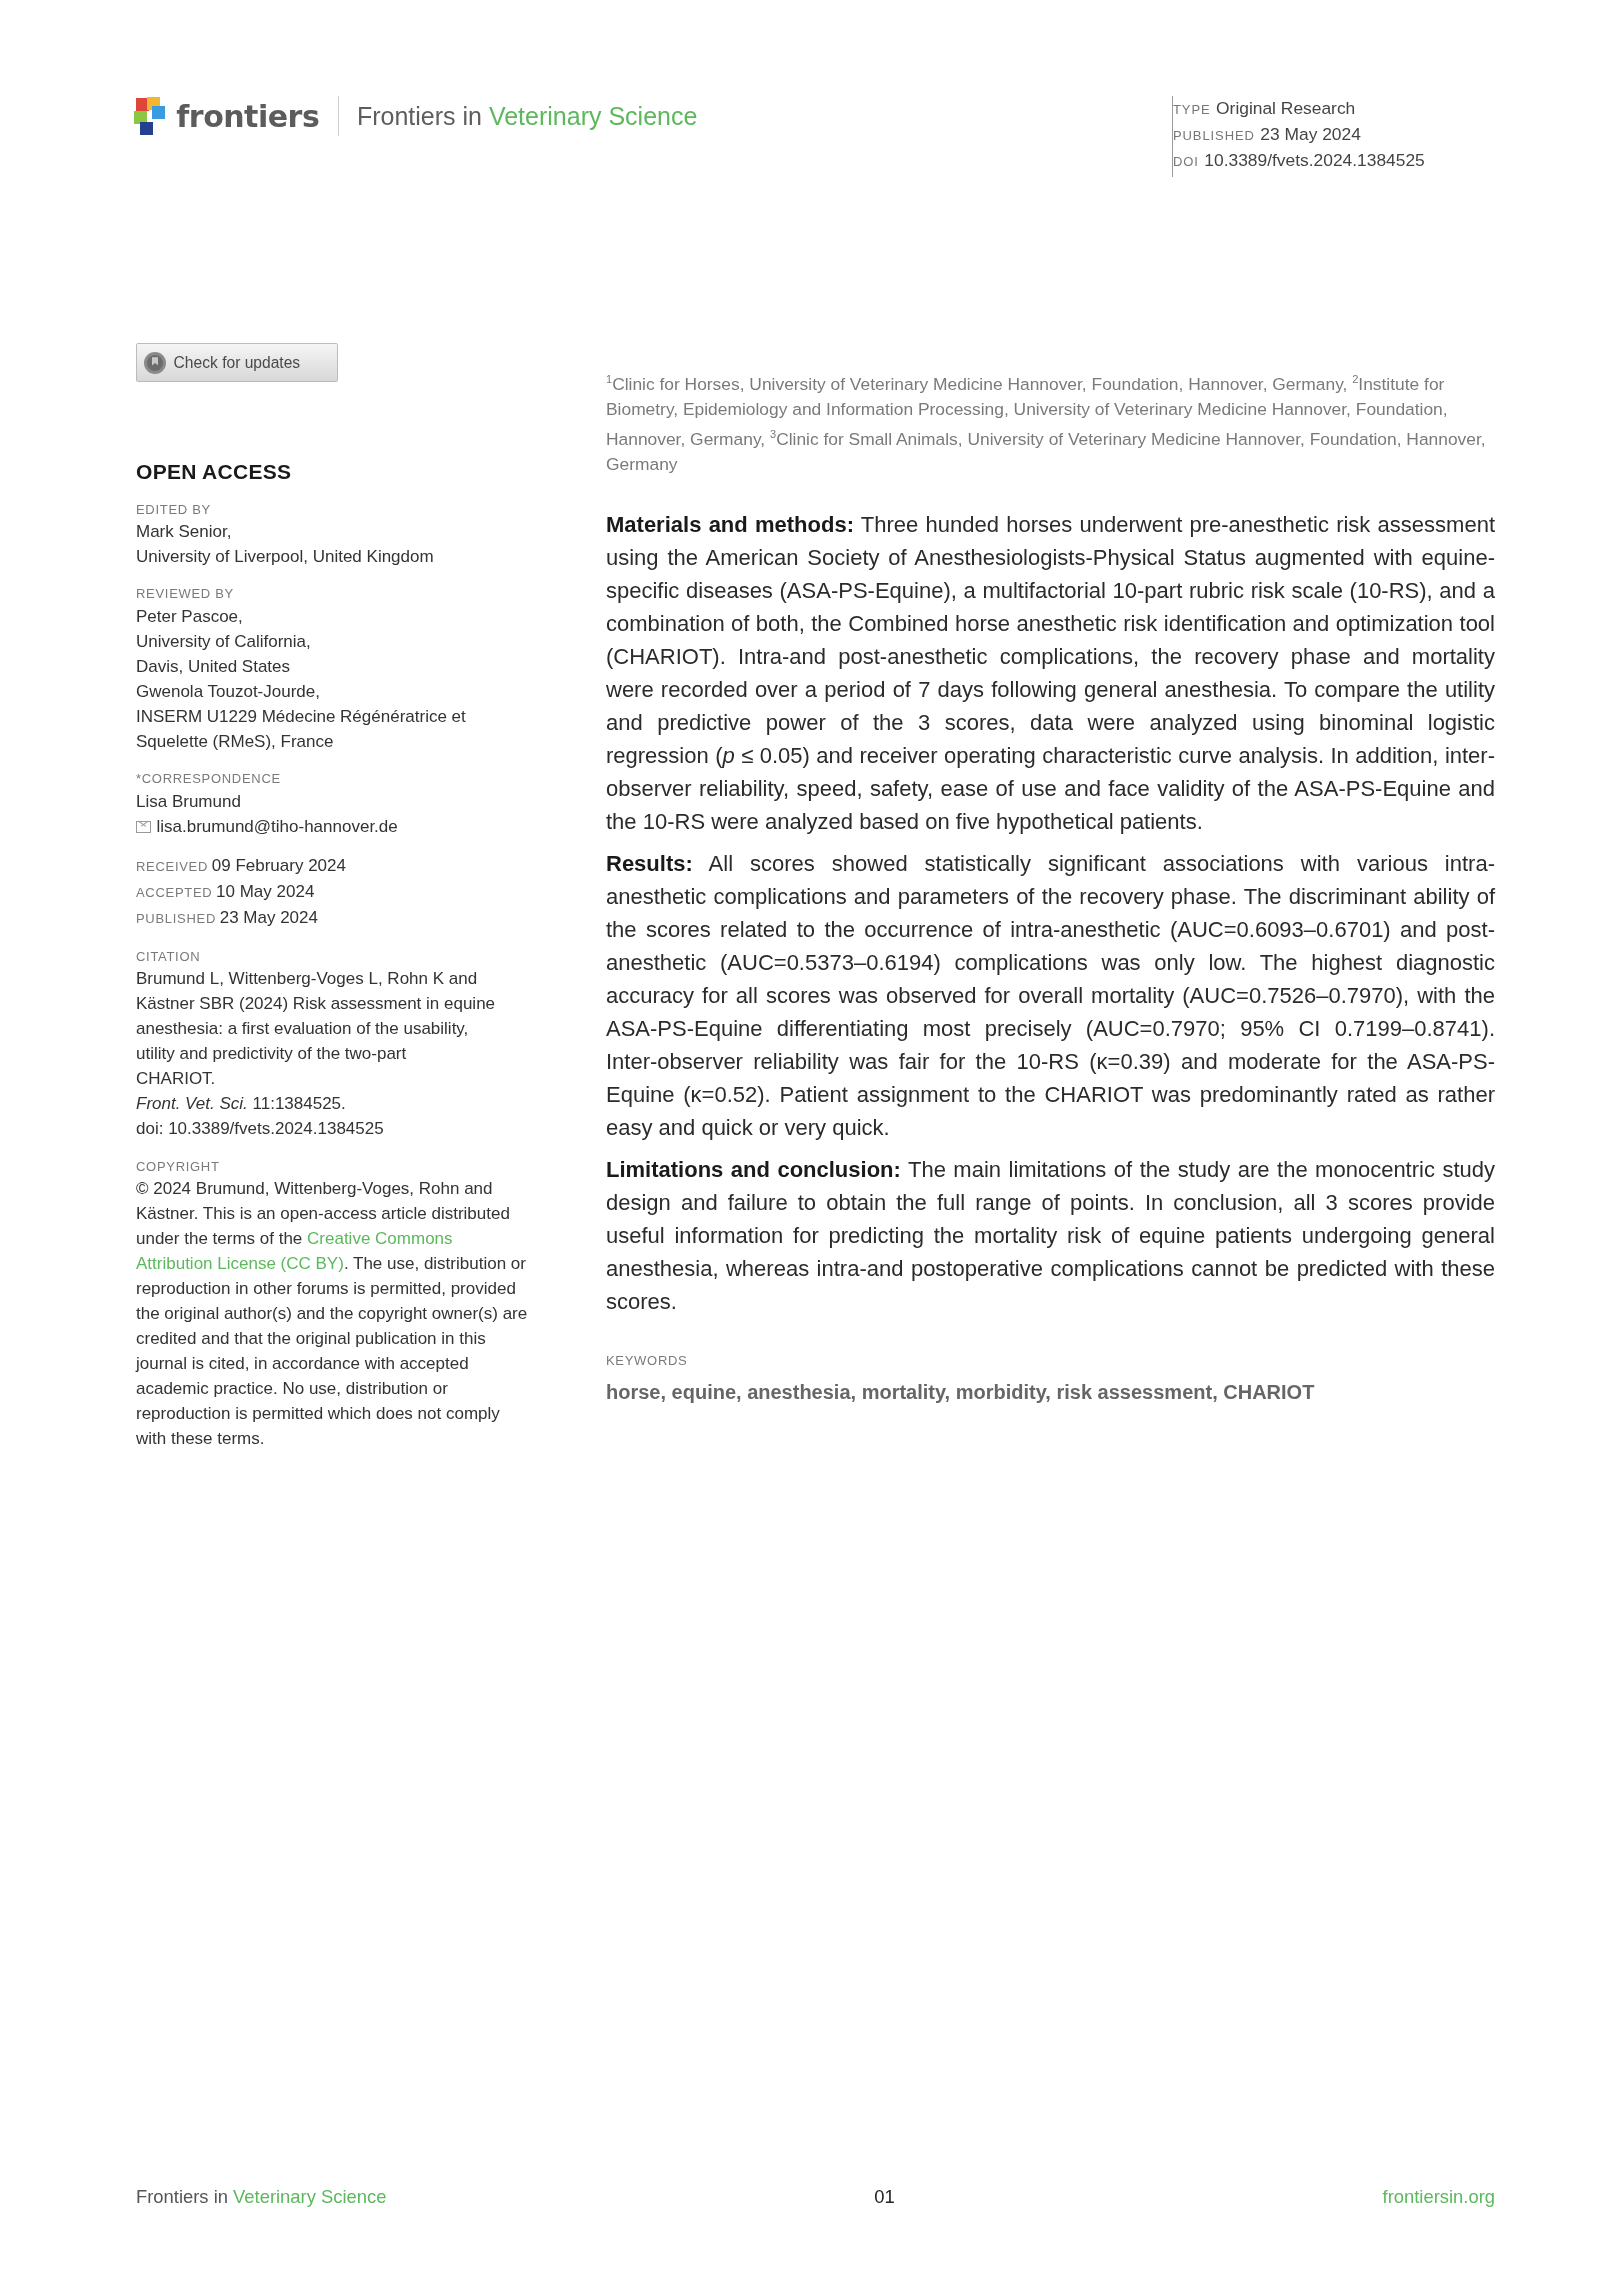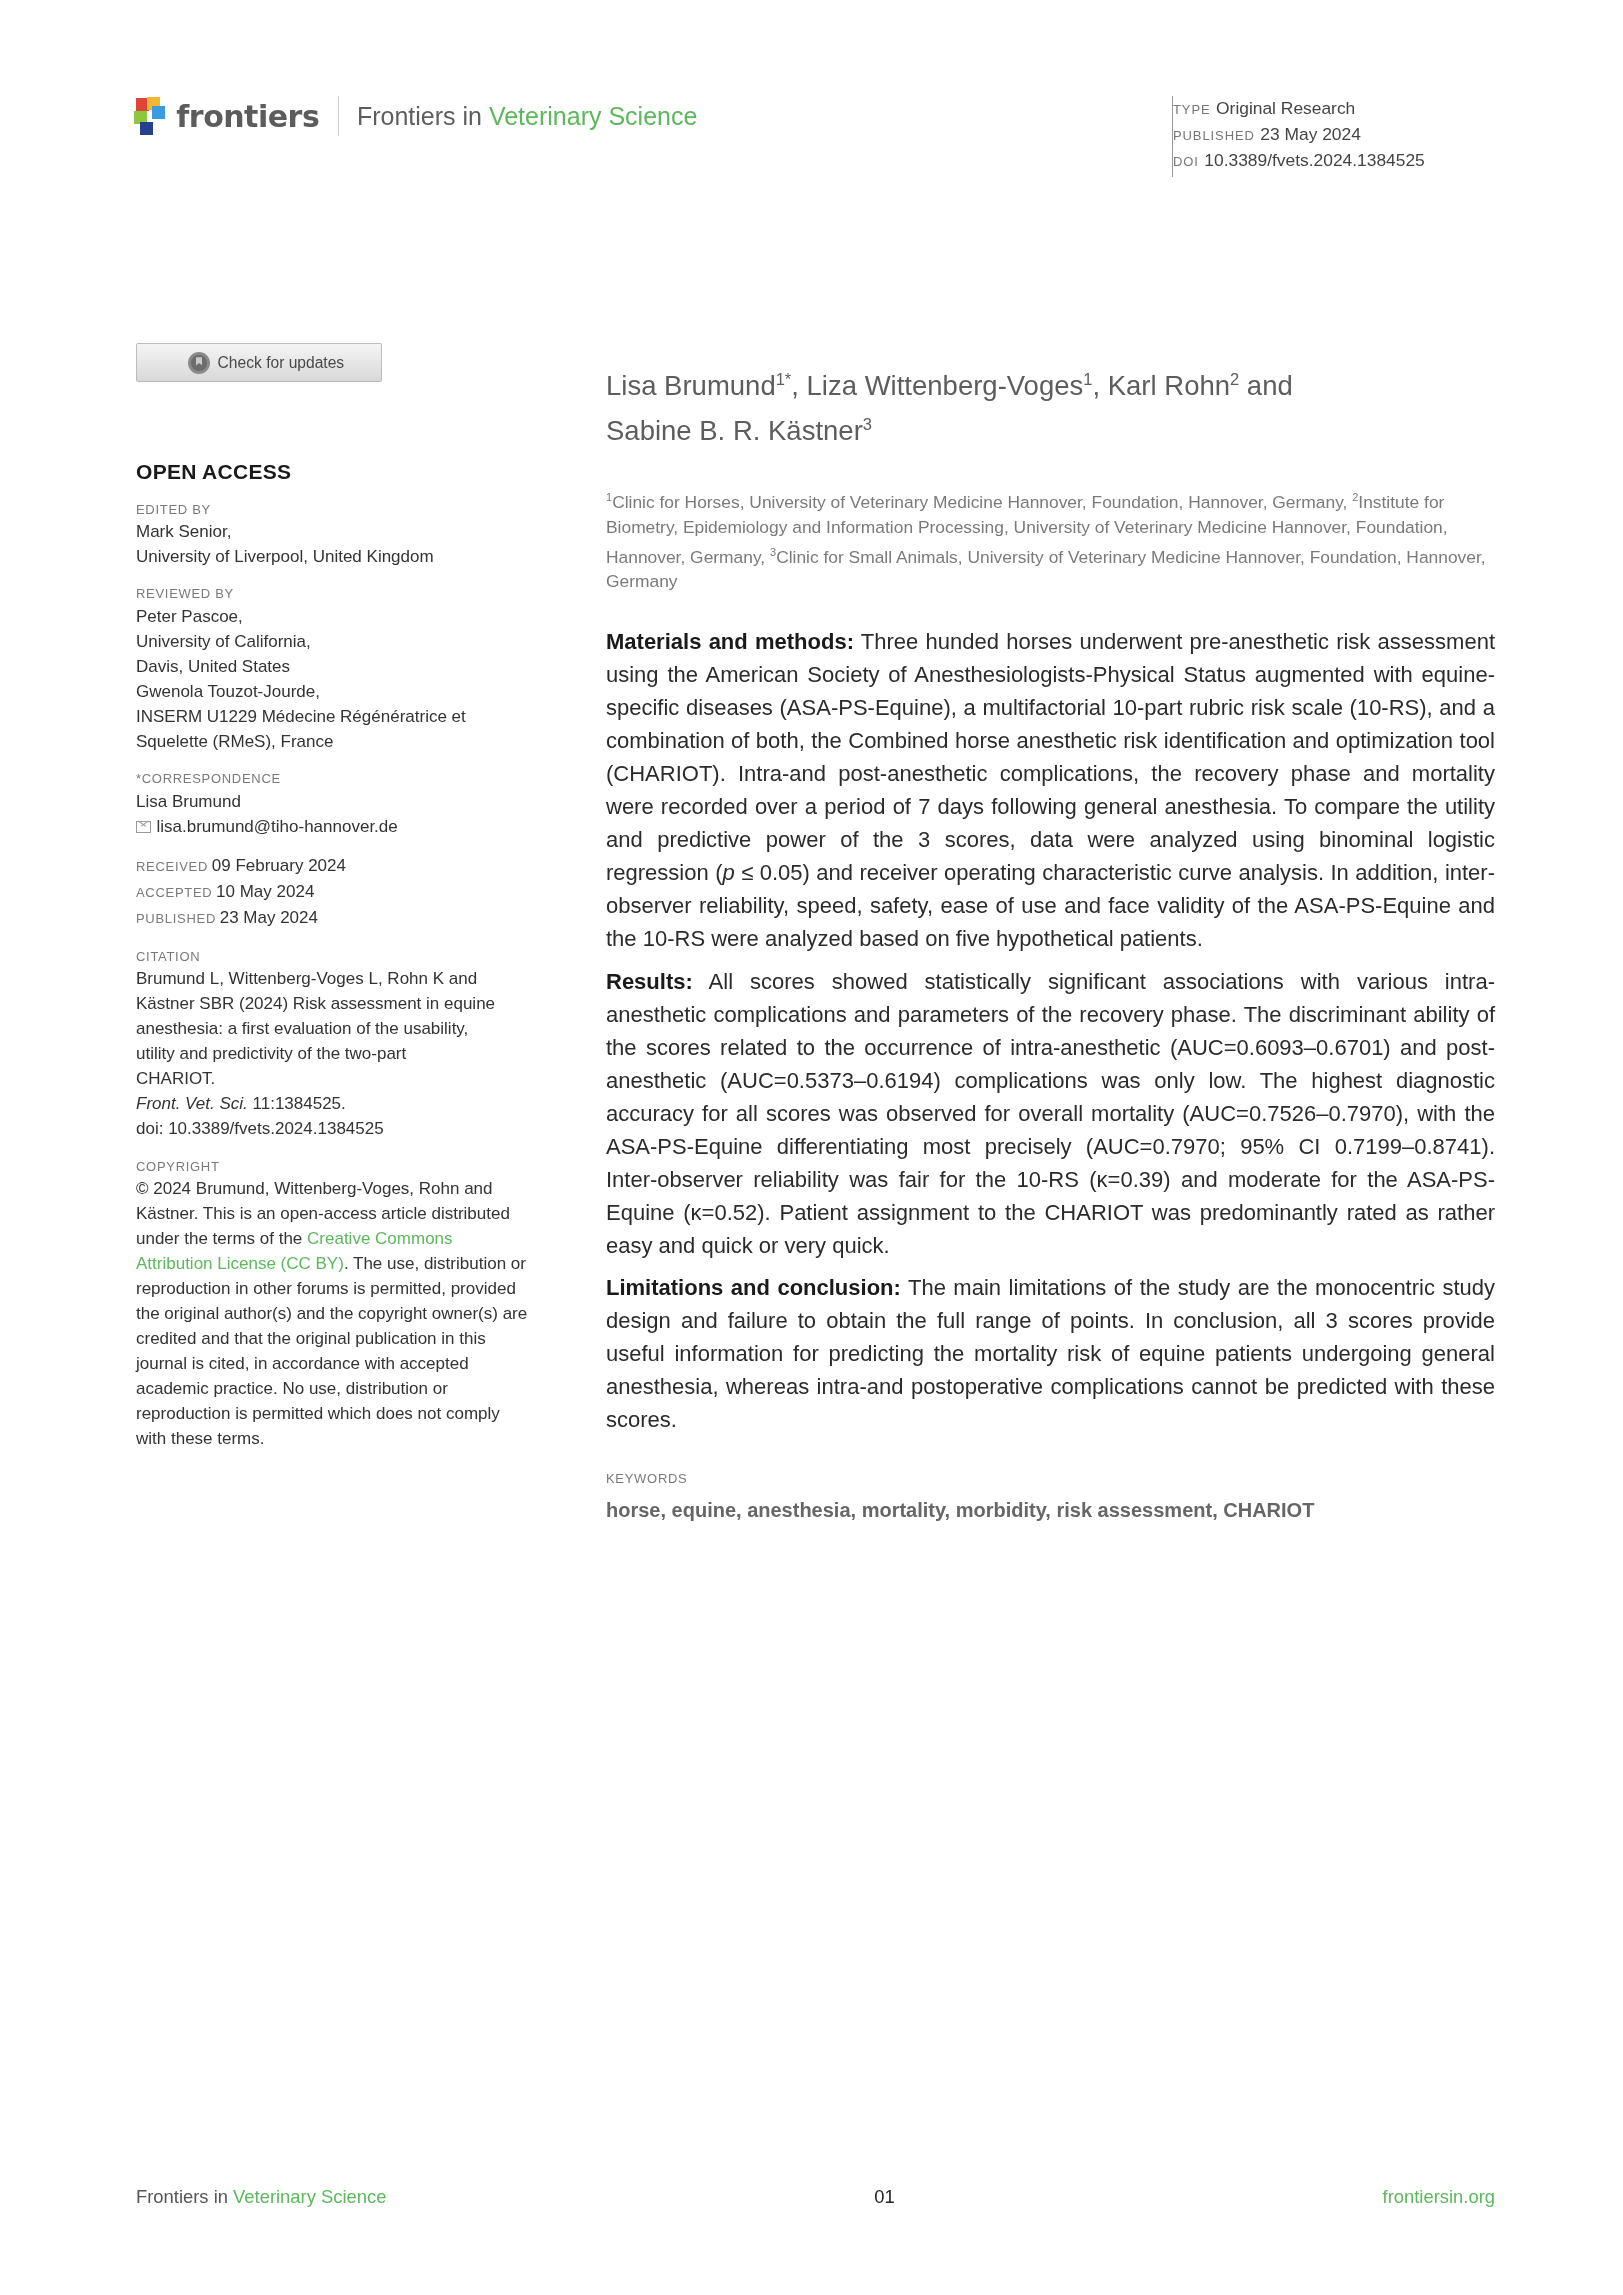--- a/index.html
+++ b/index.html
@@ -18,21 +18,21 @@
   .green { color: #5cb85c; }
 
   .meta-block { left: 1172px; top: 96px; border-left: 1.8px solid #9a9a9a; 
                 height: 81px; }
   .meta-row { font-size: 17.4px; line-height: 25px; color: #444; }
   .meta-label { font-size: 13px; letter-spacing: 0.9px; color: #777; text-transform: uppercase; margin-right: 5.5px; }
 
   
   .sidebar { left: 136px; top: 343px; width: 404px; }
   .cfu { width: 200px; height: 37px; border: 0.9px solid #bcbcbc; border-radius: 1.8px;
-         background: linear-gradient(#f5f5f5, #d8d8d8); display: flex; align-items: center; cursor: pointer; padding-left: 44px; }
+         background: linear-gradient(#f5f5f5, #d8d8d8); display: flex; align-items: center; cursor: pointer; }
   .cfu-icon { width: 22px; height: 22px; border-radius: 50%; border: 3.7px solid #8a8a8a; box-sizing: border-box;
               margin: 0 7.3px 0 7.3px; background: #6c6c6c; position: relative; }
   .cfu-icon::after { content: ""; position: absolute; left: 4.6px; top: 2.8px; width: 6.4px; height: 8.3px; background: #c9c9c9;
                      clip-path: polygon(0 0, 100% 0, 100% 100%, 50% 70%, 0 100%); }
   .cfu-label { font-size: 15.6px; color: #4a4a4a; }
   .open-access { margin-top: 78px; font-size: 21px; font-weight: bold; color: #1a1a1a; letter-spacing: 0.3px; }
   .side-label { font-size: 13px; letter-spacing: 0.7px; color: #7a7a7a; text-transform: uppercase; margin-top: 16.5px; line-height: 18.4px; }
   .side-text { font-size: 17px; line-height: 25px; color: #333; }
   .date-row { font-size: 17px; line-height: 25px; color: #333; }
   .date-row .lbl { font-size: 13px; letter-spacing: 0.7px; color: #7a7a7a; text-transform: uppercase; margin-right: 3.7px; }
@@ -131,26 +131,20 @@
   </div>
 
   <div class="side-label">COPYRIGHT</div>
   <div class="side-text" style="width:395px;">
     <span>© 2024 Brumund, Wittenberg-Voges, Rohn and Kästner. This is an open-access article distributed under the terms of the </span><span class="link-green">Creative Commons Attribution License (CC BY)</span><span>. The use, distribution or reproduction in other forums is permitted, provided the original author(s) and the copyright owner(s) are credited and that the original publication in this journal is cited, in accordance with accepted academic practice. No use, distribution or reproduction is permitted which does not comply with these terms.</span>
   </div>
 </div>
 
 <div class="abs main">
 
-  <div class="authors">
-    <span><span>Lisa Brumund</span><sup>1*</sup></span>,
-    <span><span>Liza Wittenberg-Voges</span><sup>1</sup></span>,
-    <span><span>Karl Rohn</span><sup>2</sup></span> and<br>
-    <span><span>Sabine B. R. Kästner</span><sup>3</sup></span>
-  </div>
 
   <div class="affil">
     <sup>1</sup><span>Clinic for Horses, University of Veterinary Medicine Hannover, Foundation, Hannover, Germany, </span><sup>2</sup><span>Institute for Biometry, Epidemiology and Information Processing, University of Veterinary Medicine Hannover, Foundation, Hannover, Germany, </span><sup>3</sup><span>Clinic for Small Animals, University of Veterinary Medicine Hannover, Foundation, Hannover, Germany</span>
   </div>
 
   <div class="abstract">
     <p class="abs-para"><span class="abs-head">Materials and methods:</span><span> Three hunded horses underwent pre-anesthetic risk assessment using the American Society of Anesthesiologists-Physical Status augmented with equine-specific diseases (ASA-PS-Equine), a multifactorial 10-part rubric risk scale (10-RS), and a combination of both, the Combined horse anesthetic risk identification and optimization tool (CHARIOT). Intra-and post-anesthetic complications, the recovery phase and mortality were recorded over a period of 7 days following general anesthesia. To compare the utility and predictive power of the 3 scores, data were analyzed using binominal logistic regression (</span><span class="italic">p</span><span> ≤ 0.05) and receiver operating characteristic curve analysis. In addition, inter-observer reliability, speed, safety, ease of use and face validity of the ASA-PS-Equine and the 10-RS were analyzed based on five hypothetical patients.</span></p>
     <p class="abs-para"><span class="abs-head">Results:</span><span> All scores showed statistically significant associations with various intra-anesthetic complications and parameters of the recovery phase. The discriminant ability of the scores related to the occurrence of intra-anesthetic (AUC=0.6093–0.6701) and post-anesthetic (AUC=0.5373–0.6194) complications was only low. The highest diagnostic accuracy for all scores was observed for overall mortality (AUC=0.7526–0.7970), with the ASA-PS-Equine differentiating most precisely (AUC=0.7970; 95% CI 0.7199–0.8741). Inter-observer reliability was fair for the 10-RS (κ=0.39) and moderate for the ASA-PS-Equine (κ=0.52). Patient assignment to the CHARIOT was predominantly rated as rather easy and quick or very quick.</span></p>
     <p class="abs-para"><span class="abs-head">Limitations and conclusion:</span><span> The main limitations of the study are the monocentric study design and failure to obtain the full range of points. In conclusion, all 3 scores provide useful information for predicting the mortality risk of equine patients undergoing general anesthesia, whereas intra-and postoperative complications cannot be predicted with these scores.</span></p>
   </div>

